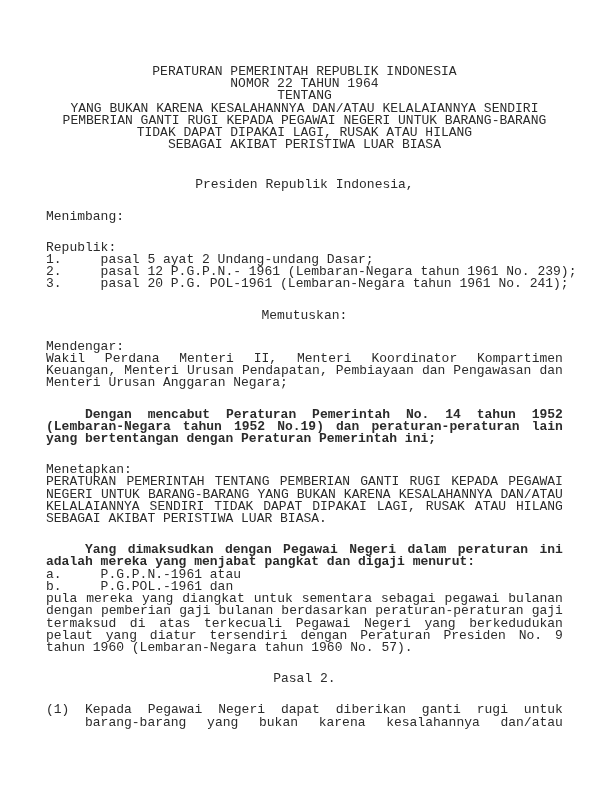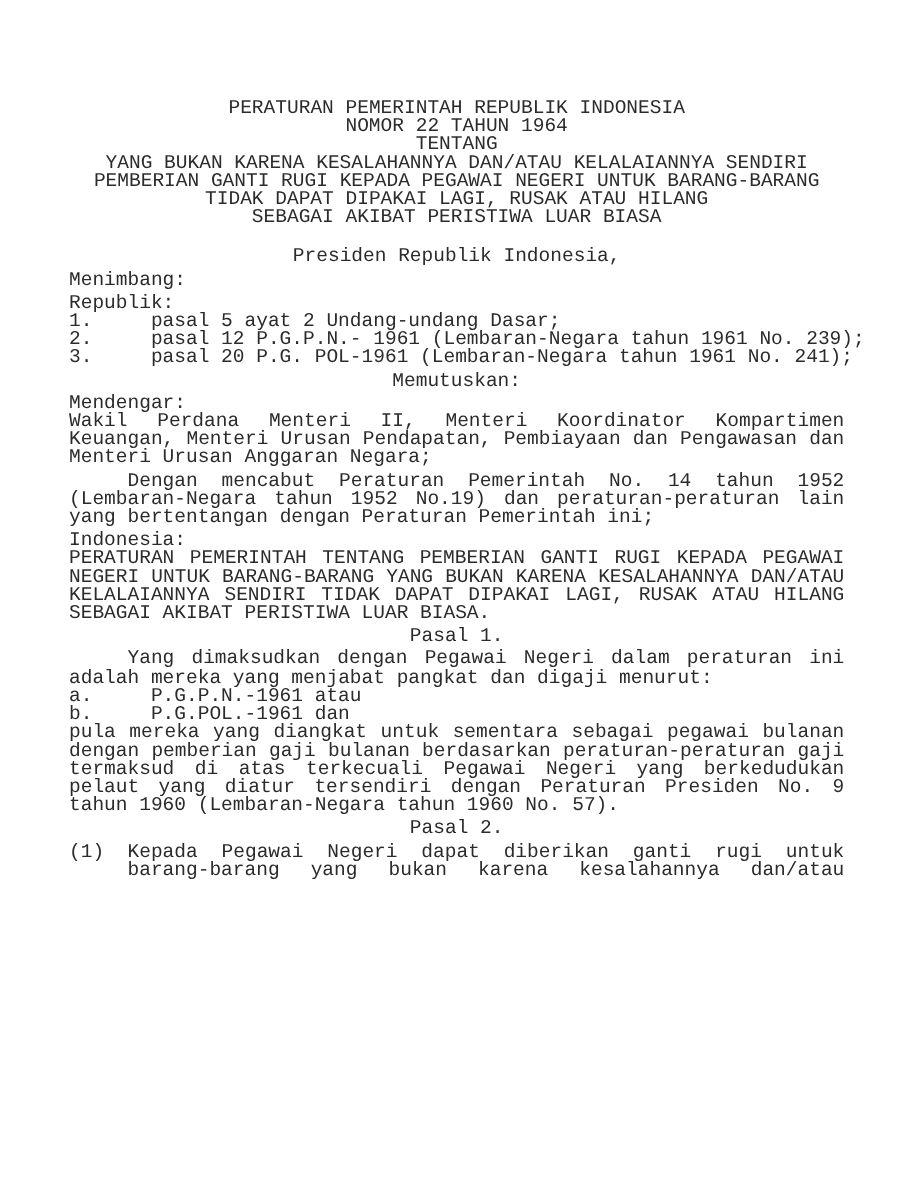--- a/index.html
+++ b/index.html
@@ -18,23 +18,23 @@
   .page {
     box-sizing: border-box;
     width: 612px;
     height: 792px;
     padding: 66px 13px 0 46px;
     overflow: hidden;
   }
   .block { width: calc(66ch + 2px); }
   .center { text-align: center; white-space: nowrap; }
   .just { text-align: justify; }
-  .indent { text-indent: 5ch; }
-  .mt { margin-top: 3px; }
-  .mt-lg { margin-top: 14px; }
+  .indent { text-indent: 5ch; font-weight: bold; }
+  .mt { margin-top: 19px; }
+  .mt-lg { margin-top: 28px; }
   .row { display: flex; }
   .num7 { flex: none; width: 7ch; white-space: pre; }
   .num5 { flex: none; width: 5ch; white-space: pre; }
   .nowrap { white-space: nowrap; }
   .hang {
     width: calc(61ch + 2px);
     text-align: justify;
     text-align-last: justify;
   }
 </style>
@@ -78,25 +78,24 @@
   <div class="block center mt">Memutuskan:</div>
 
   <div class="block mt">
     <div>Mendengar:</div>
     <div class="just">Wakil Perdana Menteri II, Menteri Koordinator Kompartimen Keuangan, Menteri Urusan Pendapatan, Pembiayaan dan Pengawasan dan Menteri Urusan Anggaran Negara;</div>
   </div>
 
   <div class="block just indent mt">Dengan mencabut Peraturan Pemerintah No. 14 tahun 1952 (Lembaran-Negara tahun 1952 No.19) dan peraturan-peraturan lain yang bertentangan dengan Peraturan Pemerintah ini;</div>
 
   <div class="block mt">
-    <div>Indonesia:</div>
+    <div>Menetapkan:</div>
     <div class="just">PERATURAN PEMERINTAH TENTANG PEMBERIAN GANTI RUGI KEPADA PEGAWAI NEGERI UNTUK BARANG-BARANG YANG BUKAN KARENA KESALAHANNYA DAN/ATAU KELALAIANNYA SENDIRI TIDAK DAPAT DIPAKAI LAGI, RUSAK ATAU HILANG SEBAGAI AKIBAT PERISTIWA LUAR BIASA.</div>
   </div>
 
-  <div class="block center mt">Pasal 1.</div>
 
   <div class="block mt">
     <div class="just indent">Yang dimaksudkan dengan Pegawai Negeri dalam peraturan ini adalah mereka yang menjabat pangkat dan digaji menurut:</div>
     <div class="row">
       <span class="num7">a.</span>
       <span class="nowrap">P.G.P.N.-1961 atau</span>
     </div>
     <div class="row">
       <span class="num7">b.</span>
       <span class="nowrap">P.G.POL.-1961 dan</span>

